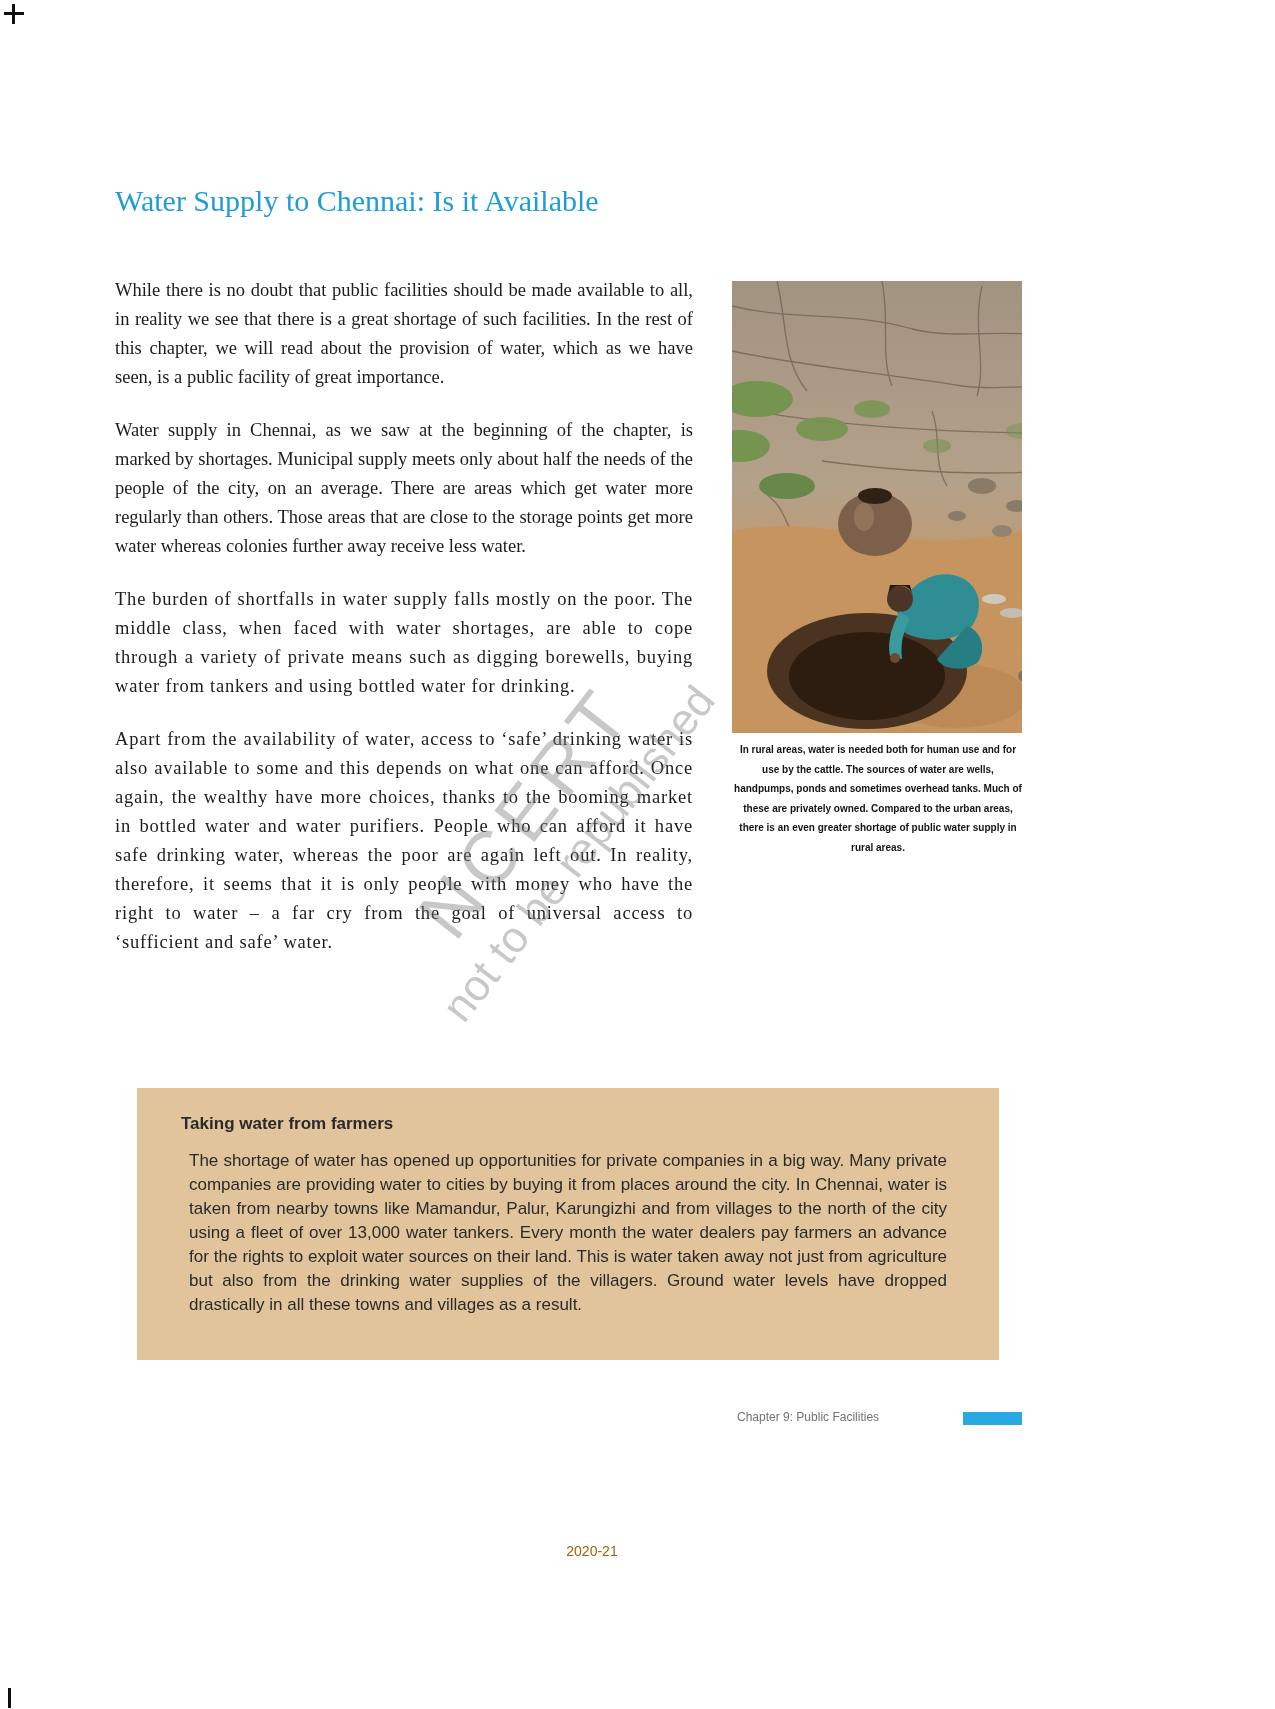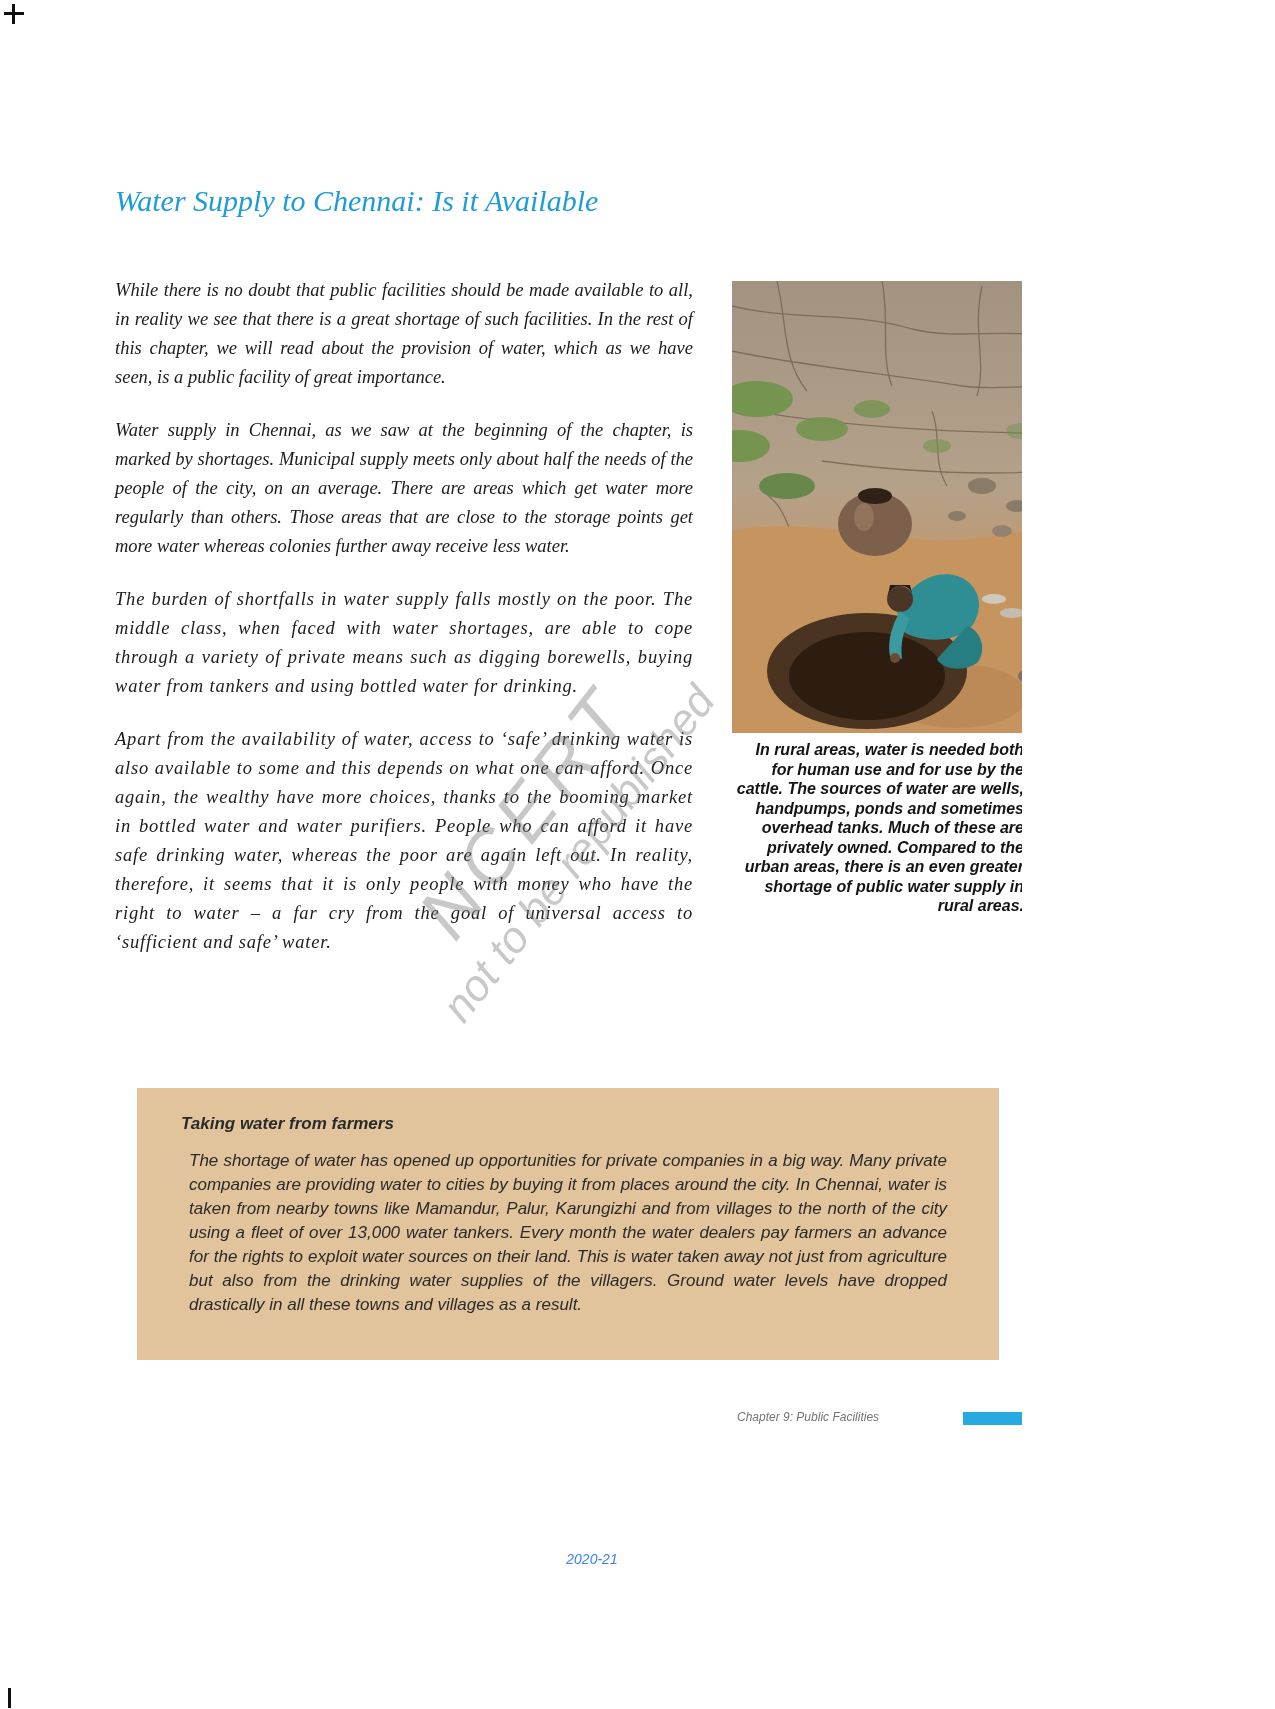--- a/index.html
+++ b/index.html
@@ -1,19 +1,19 @@
 <!DOCTYPE html>
 <html style="--heading-blue: #1E9CD8; --footer-blue: #29A9E1; --box-tan: #E2C49C;"><head>
 <meta charset="utf-8">
 <title>Textbook Page</title>
 <style>
   html,body { margin:0; padding:0; background:#ffffff; }
   .page {
     position:relative; width:1022px; height:1709px; background:#ffffff;
-    overflow:hidden; font-family:"Liberation Serif", serif; color:#1c1c1c;font-style:italic;
+    overflow:hidden; font-family:"Liberation Serif", serif; color:#1c1c1c;
   }
   .crop { position:absolute; background:#101010; }
 
   
   .heading {
     position:absolute; left:115px; top:180px; width:620px;
     font-size:30px; line-height:41px; font-weight:normal;
     color:var(--heading-blue, #1E9CD8); margin:0;
   }
   .heading span { display:block; }
@@ -23,22 +23,22 @@
     position:absolute; left:115px; top:276px; width:578px;
     font-size:18.5px; line-height:29px; text-align:justify;
   }
   .text-col p { margin:0 0 24px 0; }
   .text-col p.spaced { letter-spacing:0.8px; }
 
   
   .photo { position:absolute; left:732px; top:281px; width:316px; height:452px; margin:0; }
   .caption {
     position:absolute; left:732px; top:740px; width:292px;
-    font-family:"Liberation Sans", sans-serif; font-size:16px; line-height:19.5px;
-    color:#141414; text-align:right; font-weight:bold;
+    font-family:"Liberation Sans", sans-serif; font-size:10px; line-height:19.5px;
+    color:#141414; text-align:center; font-weight:bold;
   }
 
   
   .infobox {
     position:absolute; left:137px; top:1088px; width:862px; height:272px;
     background:var(--box-tan, #E2C49C); box-sizing:border-box;
     padding:26px 44px 8px 44px; font-family:"Liberation Sans", sans-serif; color:#2a2a2a;
   }
   .infobox h3 { margin:0 0 15px 0; font-size:17px; font-weight:bold; }
   .infobox p { margin:8px; font-size:17px; line-height:24px; text-align:justify; }
@@ -69,21 +69,21 @@
   .footer-bar {
     position:absolute; left:963px; top:1412px; width:282px; height:13px;
     background:var(--footer-blue, #29A9E1);
   }
   .right-bar {
     position:absolute; left:1246px; top:1390px; width:18px; height:319px;
     background:var(--footer-blue, #29A9E1);
   }
   .edition {
     position:absolute; left:537px; top:1543px; width:110px; text-align:center;
-    font-family:"Liberation Sans", sans-serif; font-size:14px; color:#3b82f6;margin-top:8px;
+    font-family:"Liberation Sans", sans-serif; font-size:14px; color:#a16207;
   }
 </style>
 </head>
 <body>
 
 <div class="page">
 
   <div class="crop" style="left:4px; top:12px; width:20px; height:3px;"></div>
   <div class="crop" style="left:12px; top:4px; width:3px; height:20px;"></div>
   <div class="crop" style="left:1137px; top:0px; width:3px; height:32px;"></div>

